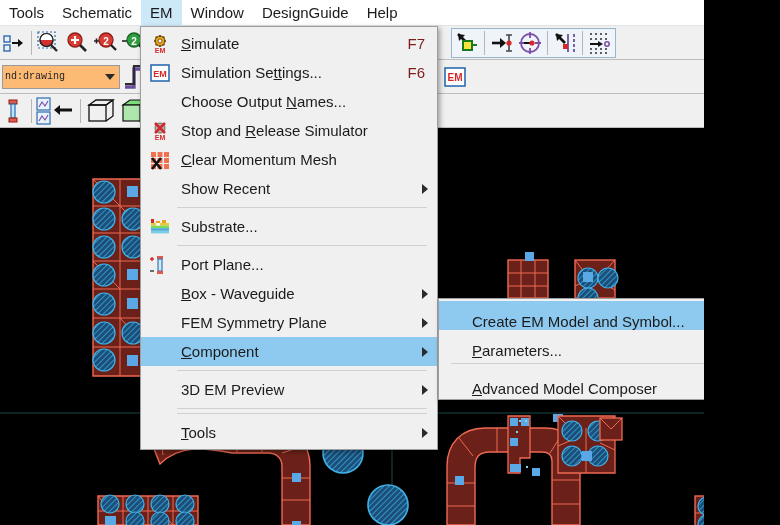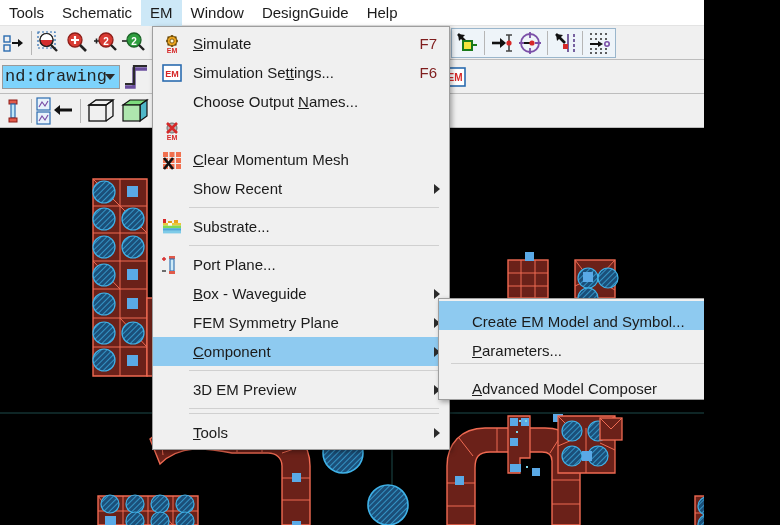--- a/index.html
+++ b/index.html
@@ -43,23 +43,23 @@
   .tbtn {
     width: 26px; height: 26px; margin: 0 1px;
     display: flex; align-items: center; justify-content: center;
     position: relative; cursor: default;
   }
   .tbtn svg { display: block; }
 
   
   .combo {
     height: 24px; width: 118px; margin-left: 2px;
-    background: #7dd3fc; border: 1px solid #9a9a9a;
+    background: #fdba74; border: 1px solid #9a9a9a;
     display: flex; align-items: center;
-    font-family: "Liberation Mono", monospace; font-size: 17px; color: #242424;
+    font-family: "Liberation Mono", monospace; font-size: 10px; color: #242424;
     padding-left: 2px; overflow: hidden; position: relative;
   }
   .combo .cval { white-space: nowrap; }
   .combo .carrow {
     position: absolute; right: 4px; top: 50%; transform: translateY(-50%);
     width: 0; height: 0; border-left: 5px solid transparent;
     border-right: 5px solid transparent; border-top: 6px solid #2b2b2b;
   }
 
   
@@ -70,21 +70,21 @@
   #canvas svg { position: absolute; left: 0; top: 0; }
 
   
   .menu {
     position: absolute; background: #f0f0f0;
     border: 1px solid #9e9e9e;
     box-shadow: 2px 2px 5px rgba(0,0,0,.35);
     font-size: 15px; color: #1b1b1b; padding: 2px 0;
     z-index: 40;
   }
-  #em-menu { left: 152px; top: 26px; width: 298px; }
+  #em-menu { left: 140px; top: 26px; width: 298px; }
   #component-submenu { left: 438px; top: 298px; width: 292px; }
 
   .mi {
     position: relative; height: 29px; display: flex; align-items: center;
     padding-left: 40px; padding-right: 12px; white-space: nowrap; cursor: default;
   }
   .mi.sel { background: #8ecaf0; }
   .mi .mlabel { flex: 1 1 auto; }
   .mi .maccel { color: #7f1d1d; padding-left: 20px; }
   .mi .micon {
@@ -552,20 +552,21 @@
     </div>
 
     <div class="mi">
       <span class="micon">
         <svg width="20" height="20" viewBox="0 0 20 20">
           <circle cx="10" cy="7" r="5" fill="#b8b8b8" stroke="#6a6a6a" stroke-width="1"></circle>
           <path d="M5 2l10 10M15 2L5 12" stroke="#d62828" stroke-width="2.6"></path>
           <text x="10" y="19" font-size="7" font-weight="bold" fill="#d62828" text-anchor="middle" font-family="Liberation Sans, sans-serif">EM</text>
         </svg>
       </span>
+      <span class="mlabel">Stop and <u>R</u>elease Simulator</span>
     </div>
 
     <div class="mi">
       <span class="micon">
         <svg width="20" height="20" viewBox="0 0 20 20">
           <g fill="#f0704f">
             <rect x="1" y="2" width="5" height="5"></rect>
               <rect x="7.5" y="2" width="5" height="5"></rect>
               <rect x="14" y="2" width="5" height="5"></rect>
             <rect x="1" y="8" width="5" height="5"></rect>

